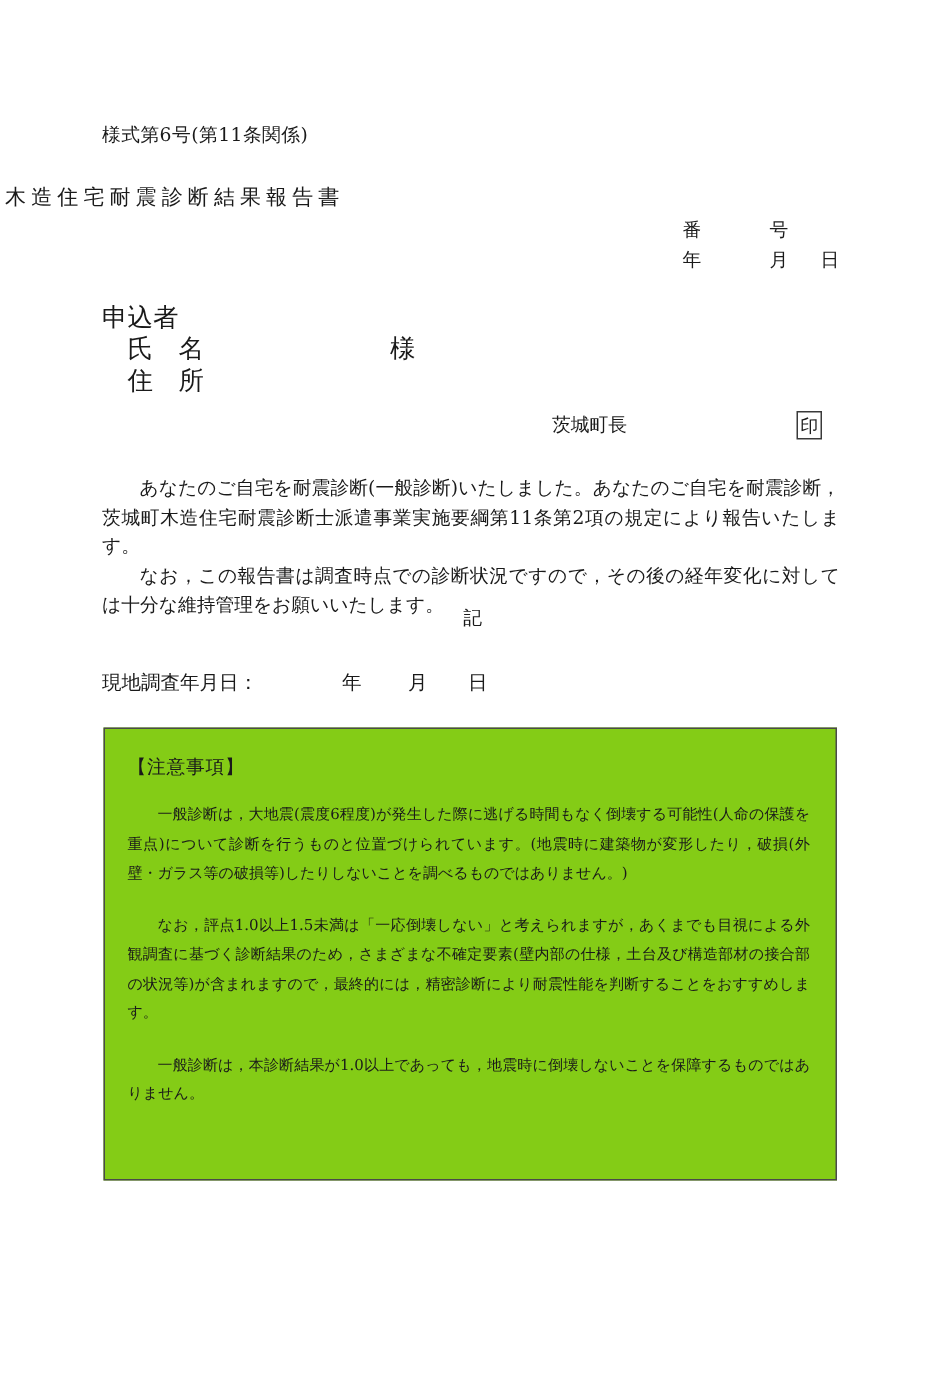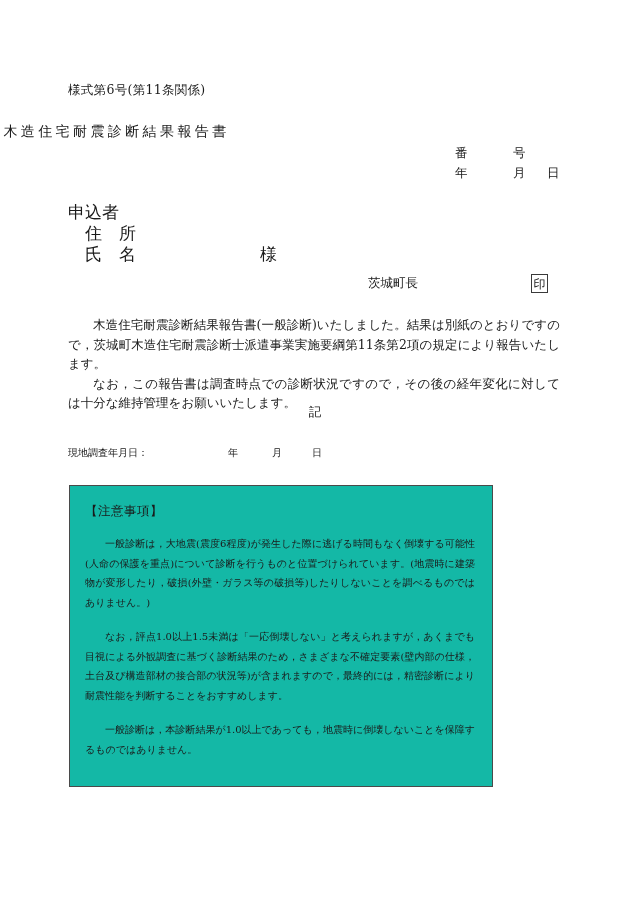--- a/index.html
+++ b/index.html
@@ -126,39 +126,39 @@
     width: 630px;
     text-align: center;
     font-size: 12.5px;
   }
 
   
   .survey-row {
     position: absolute;
     left: 68px;
     top: 442px;
-    font-size: 10px;
+    font-size: 13px;
     white-space: nowrap;
     display: flex;
   }
   .survey-label { display: inline-block; width: 160px; }
   .sv-a { display: inline-block; width: 44px; }
   .sv-b { display: inline-block; width: 40px; }
   .sv-c { display: inline-block; }
 
   
   .notice-box {
     position: absolute;
     left: 69px;
     top: 481px;
-    width: 424px;
+    width: 489px;
     height: 302px;
     border: 1.5px solid #4a4a4a;
     box-sizing: border-box;
-    background: #14b8a6;
+    background: #84cc16;
   }
   .notice-inner {
     padding: 17px 17px 0 15px;
   }
   .notice-head {
     font-size: 12.5px;
     margin-bottom: 14px;
     letter-spacing: 0.5px;
   }
   .notice-inner p {
@@ -188,34 +188,34 @@
     <div class="meta-row">
       <span class="m-a">年</span>
       <span class="m-b">月</span>
       <span class="m-c">日</span>
     </div>
   </div>
 
   <div class="applicant">
     <div class="ap-head">申込者</div>
     <div class="ap-row">
+      <span class="ap-label">氏　名</span>
+      <span>様</span>
+    </div>
+    <div class="ap-row">
       <span class="ap-label">住　所</span>
       <span></span>
     </div>
-    <div class="ap-row">
-      <span class="ap-label">氏　名</span>
-      <span>様</span>
-    </div>
   </div>
 
   <div class="mayor-line">茨城町長</div>
   <div class="seal-box">印</div>
 
   <div class="body-text">
-    <p>木造住宅耐震診断結果報告書(一般診断)いたしました。結果は別紙のとおりですので，茨城町木造住宅耐震診断士派遣事業実施要綱第11条第2項の規定により報告いたします。</p>
+    <p>あなたのご自宅を耐震診断(一般診断)いたしました。あなたのご自宅を耐震診断，茨城町木造住宅耐震診断士派遣事業実施要綱第11条第2項の規定により報告いたします。</p>
     <p>なお，この報告書は調査時点での診断状況ですので，その後の経年変化に対しては十分な維持管理をお願いいたします。</p>
   </div>
 
   <div class="ki-mark">記</div>
 
   <div class="survey-row">
     <span class="survey-label">現地調査年月日：</span>
     <span class="sv-a">年</span>
     <span class="sv-b">月</span>
     <span class="sv-c">日</span>

